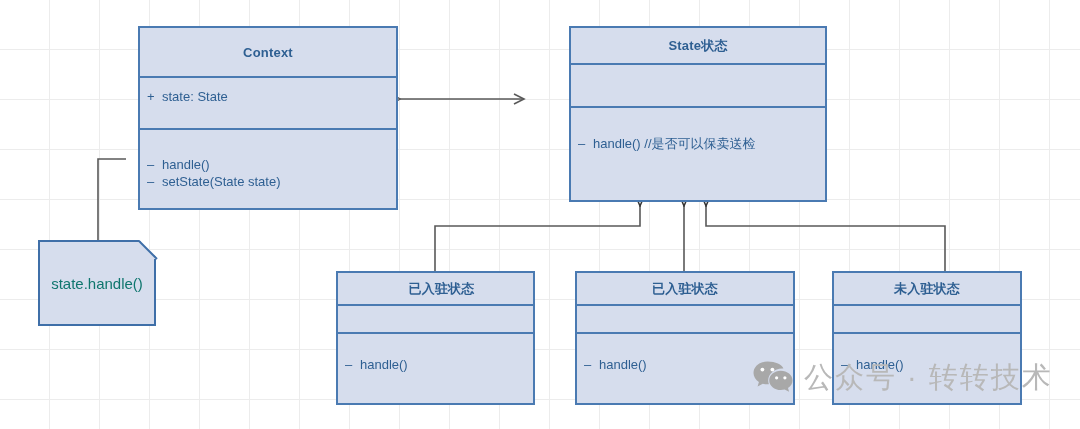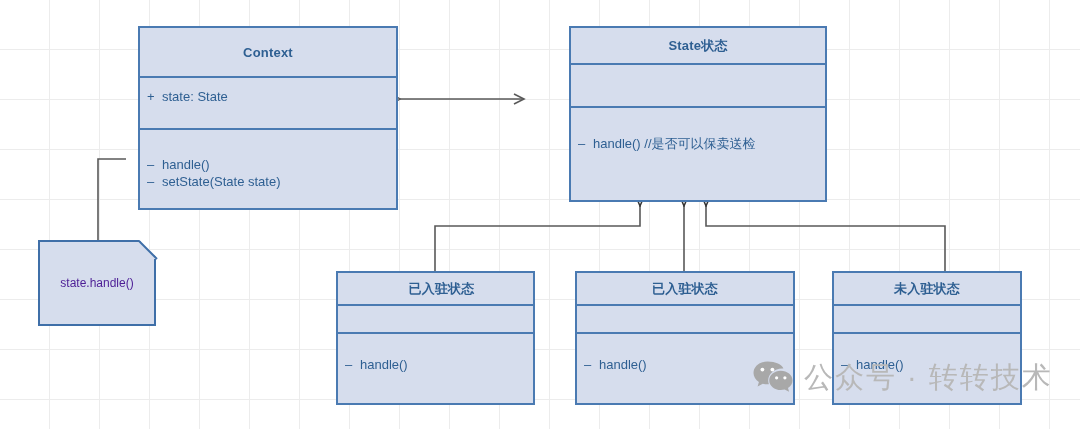--- a/index.html
+++ b/index.html
@@ -86,22 +86,22 @@
 
   
   .uml-note {
     position: absolute;
     box-sizing: border-box;
     background: #d6dded;
     border: 2px solid #3f6fa8;
     display: flex;
     align-items: center;
     justify-content: center;
-    color: #4c1d95;
-    font-size: 12px;
+    color: #0f766e;
+    font-size: 15px;
     clip-path: polygon(0 0, calc(100% - 17px) 0, 100% 17px, 100% 100%, 0 100%);
   }
   .note-fold {
     position: absolute;
     top: 0;
     right: 0;
     width: 18px;
     height: 18px;
     pointer-events: none;
   }

